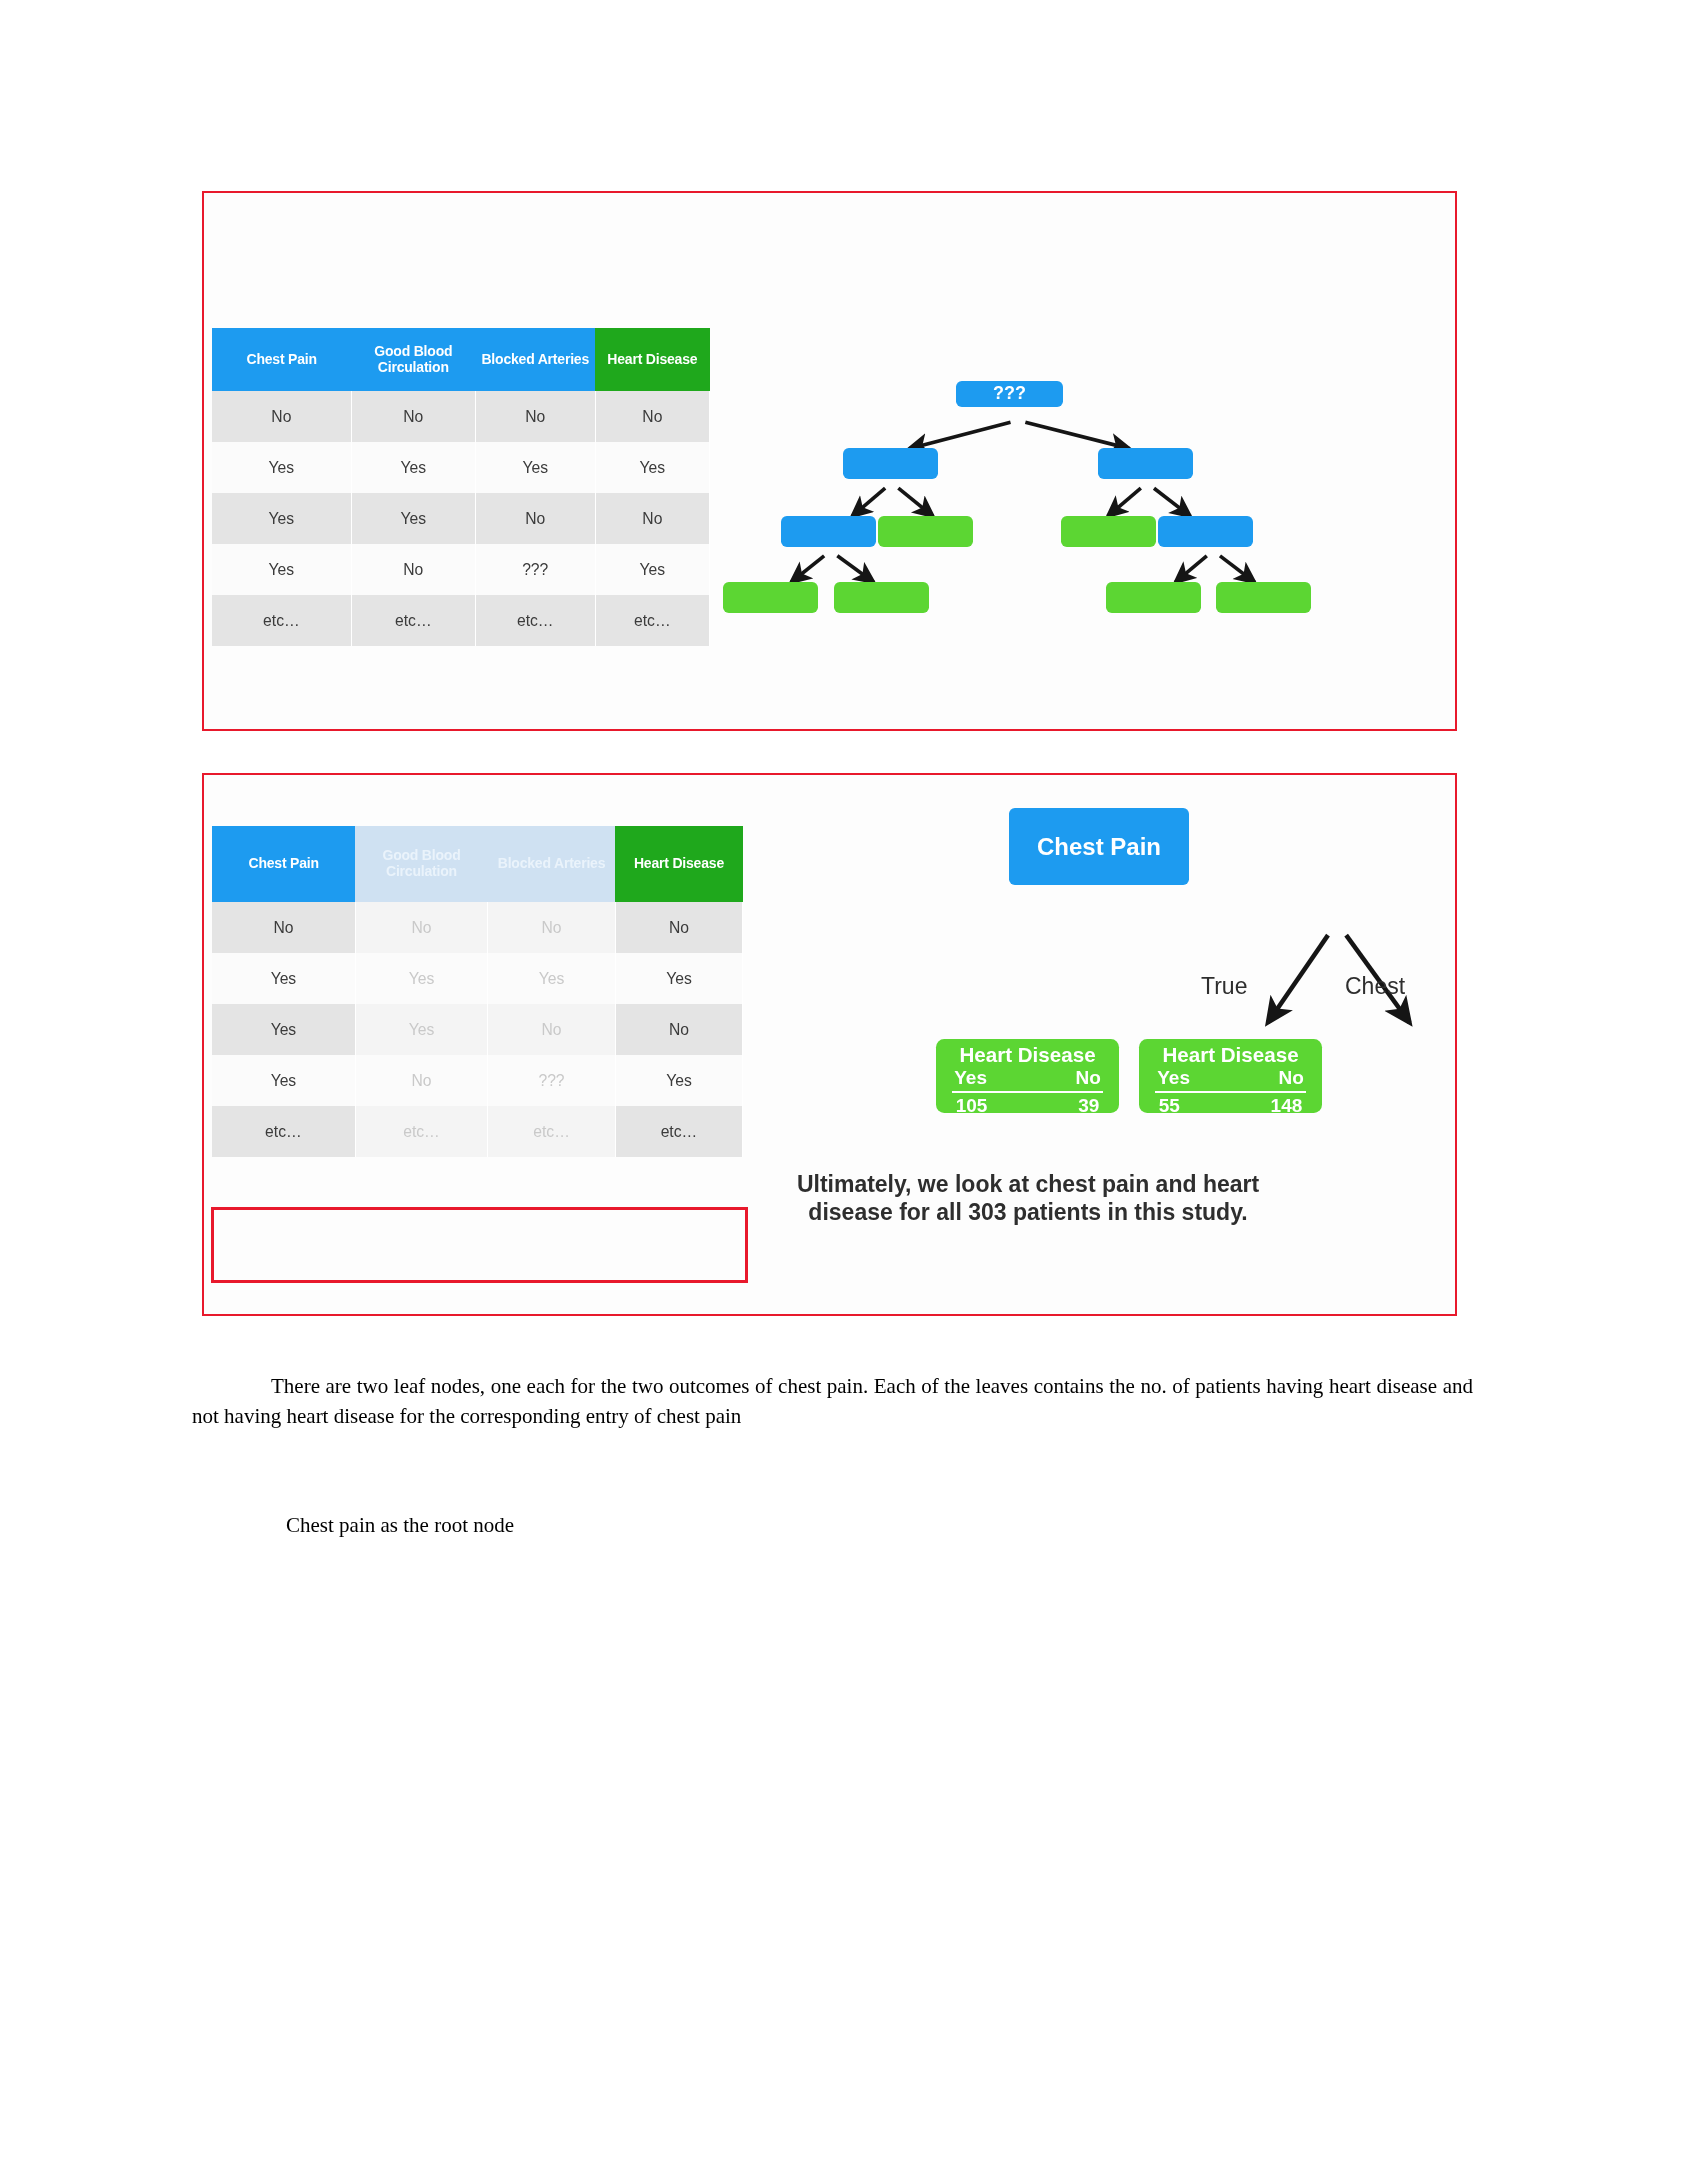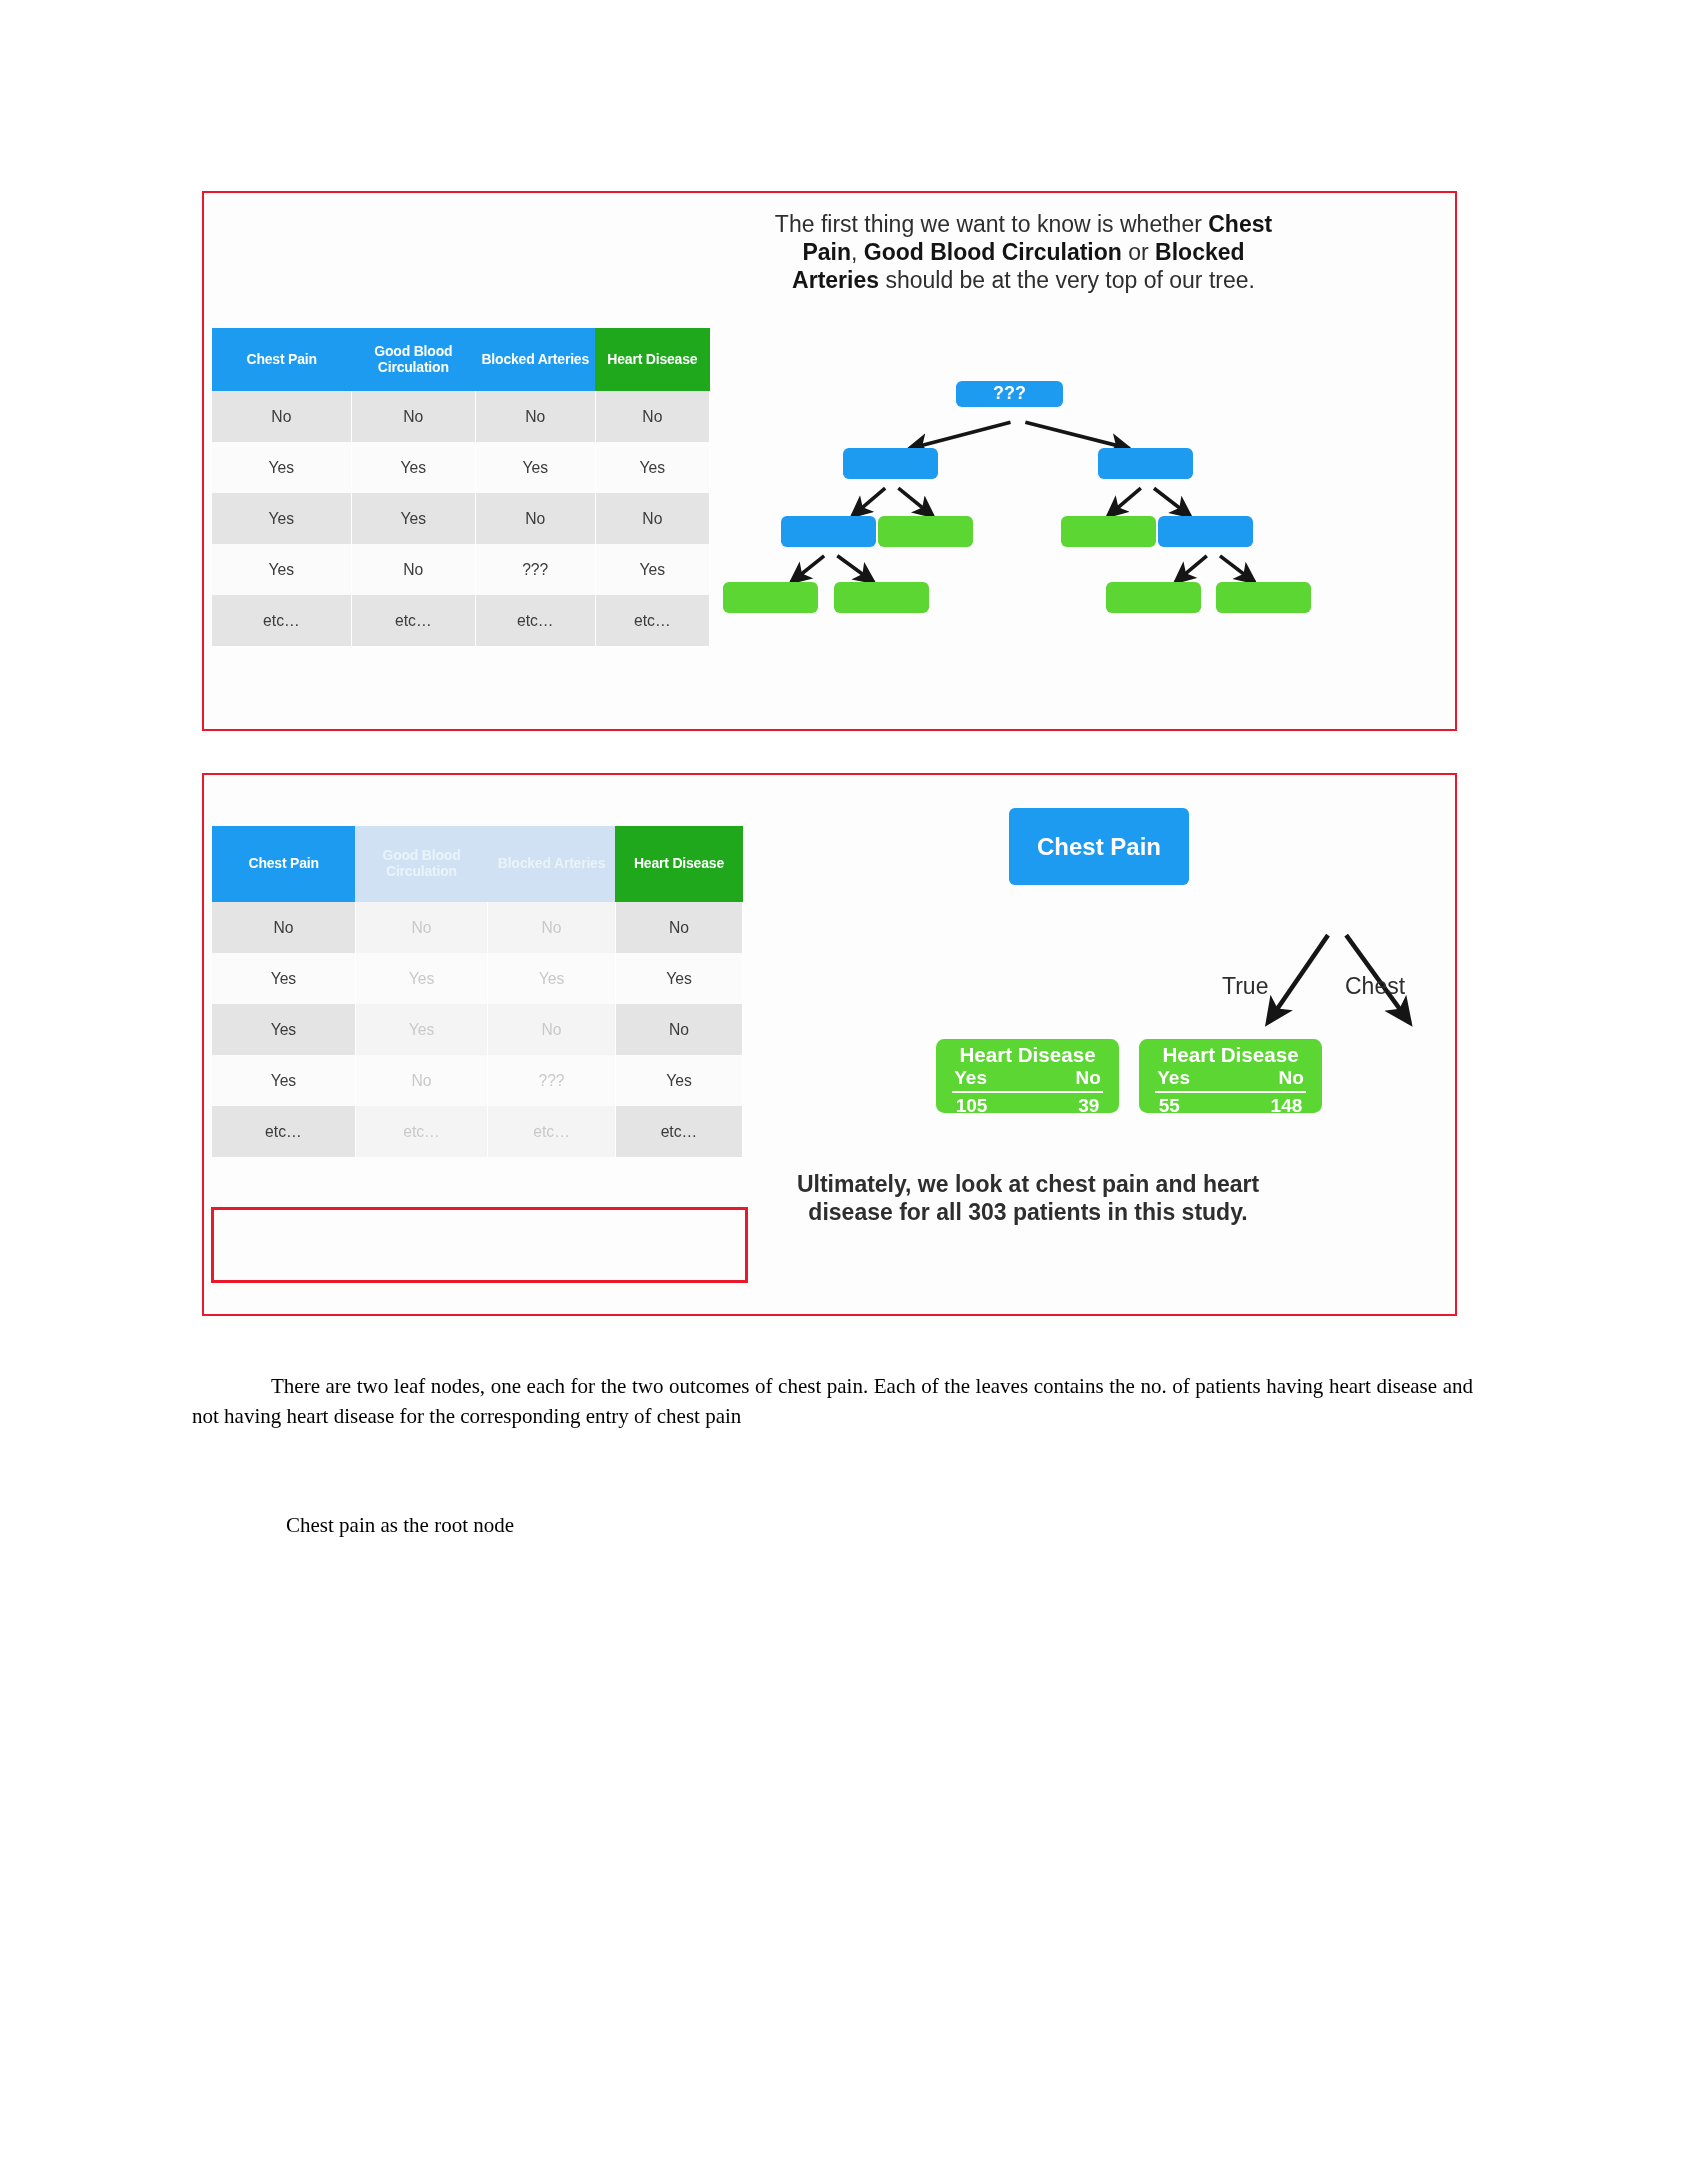--- a/index.html
+++ b/index.html
@@ -215,23 +215,20 @@
     width: 1281px;
     text-indent: 79px;
   }
 </style>
 </head>
 <body>
 
 <div class="figure-panel" id="panel-one">
   <div class="panel-inner">
 
-    <div class="panel-caption" id="caption-top">
-      <span>The first thing we want to know is whether </span><b>Chest Pain</b><span>, </span><b>Good Blood Circulation</b><span> or </span><b>Blocked Arteries</b><span> should be at the very top of our tree.</span>
-    </div>
 
     <table class="data-table" id="table-one">
       <thead>
         <tr>
           <th class="th-blue" style="width:28%">Chest Pain</th>
           <th class="th-blue" style="width:25%">Good Blood Circulation</th>
           <th class="th-blue" style="width:24%">Blocked Arteries</th>
           <th class="th-green" style="width:23%">Heart Disease</th>
         </tr>
       </thead>
@@ -370,21 +367,21 @@
           </marker>
         </defs>
         <g stroke="#151515" stroke-width="5.5" fill="none" marker-end="url(#arrow2)">
           <path d="M1363,194 L1290,300"></path>
           <path d="M1385,194 L1462,300"></path>
         </g>
       </svg>
 
       <div class="tree-node node-blue" style="left:805px; top:33px; width:180px; height:77px; font-size:24px;">Chest Pain</div>
 
-      <span class="edge-label" style="left:1018px; top:198px;">True</span>
+      <span class="edge-label" style="left:997px; top:198px;">True</span>
       <span class="edge-label" style="left:1141px; top:198px;">Chest</span>
 
       <div class="leaf-box" style="left:732px; top:264px; width:183px; height:74px;">
         <div class="leaf-title">Heart Disease</div>
         <div class="leaf-cols">
           <span>Yes</span>
           <span>No</span>
         </div>
         <div class="leaf-rule"></div>
         <div class="leaf-vals">

